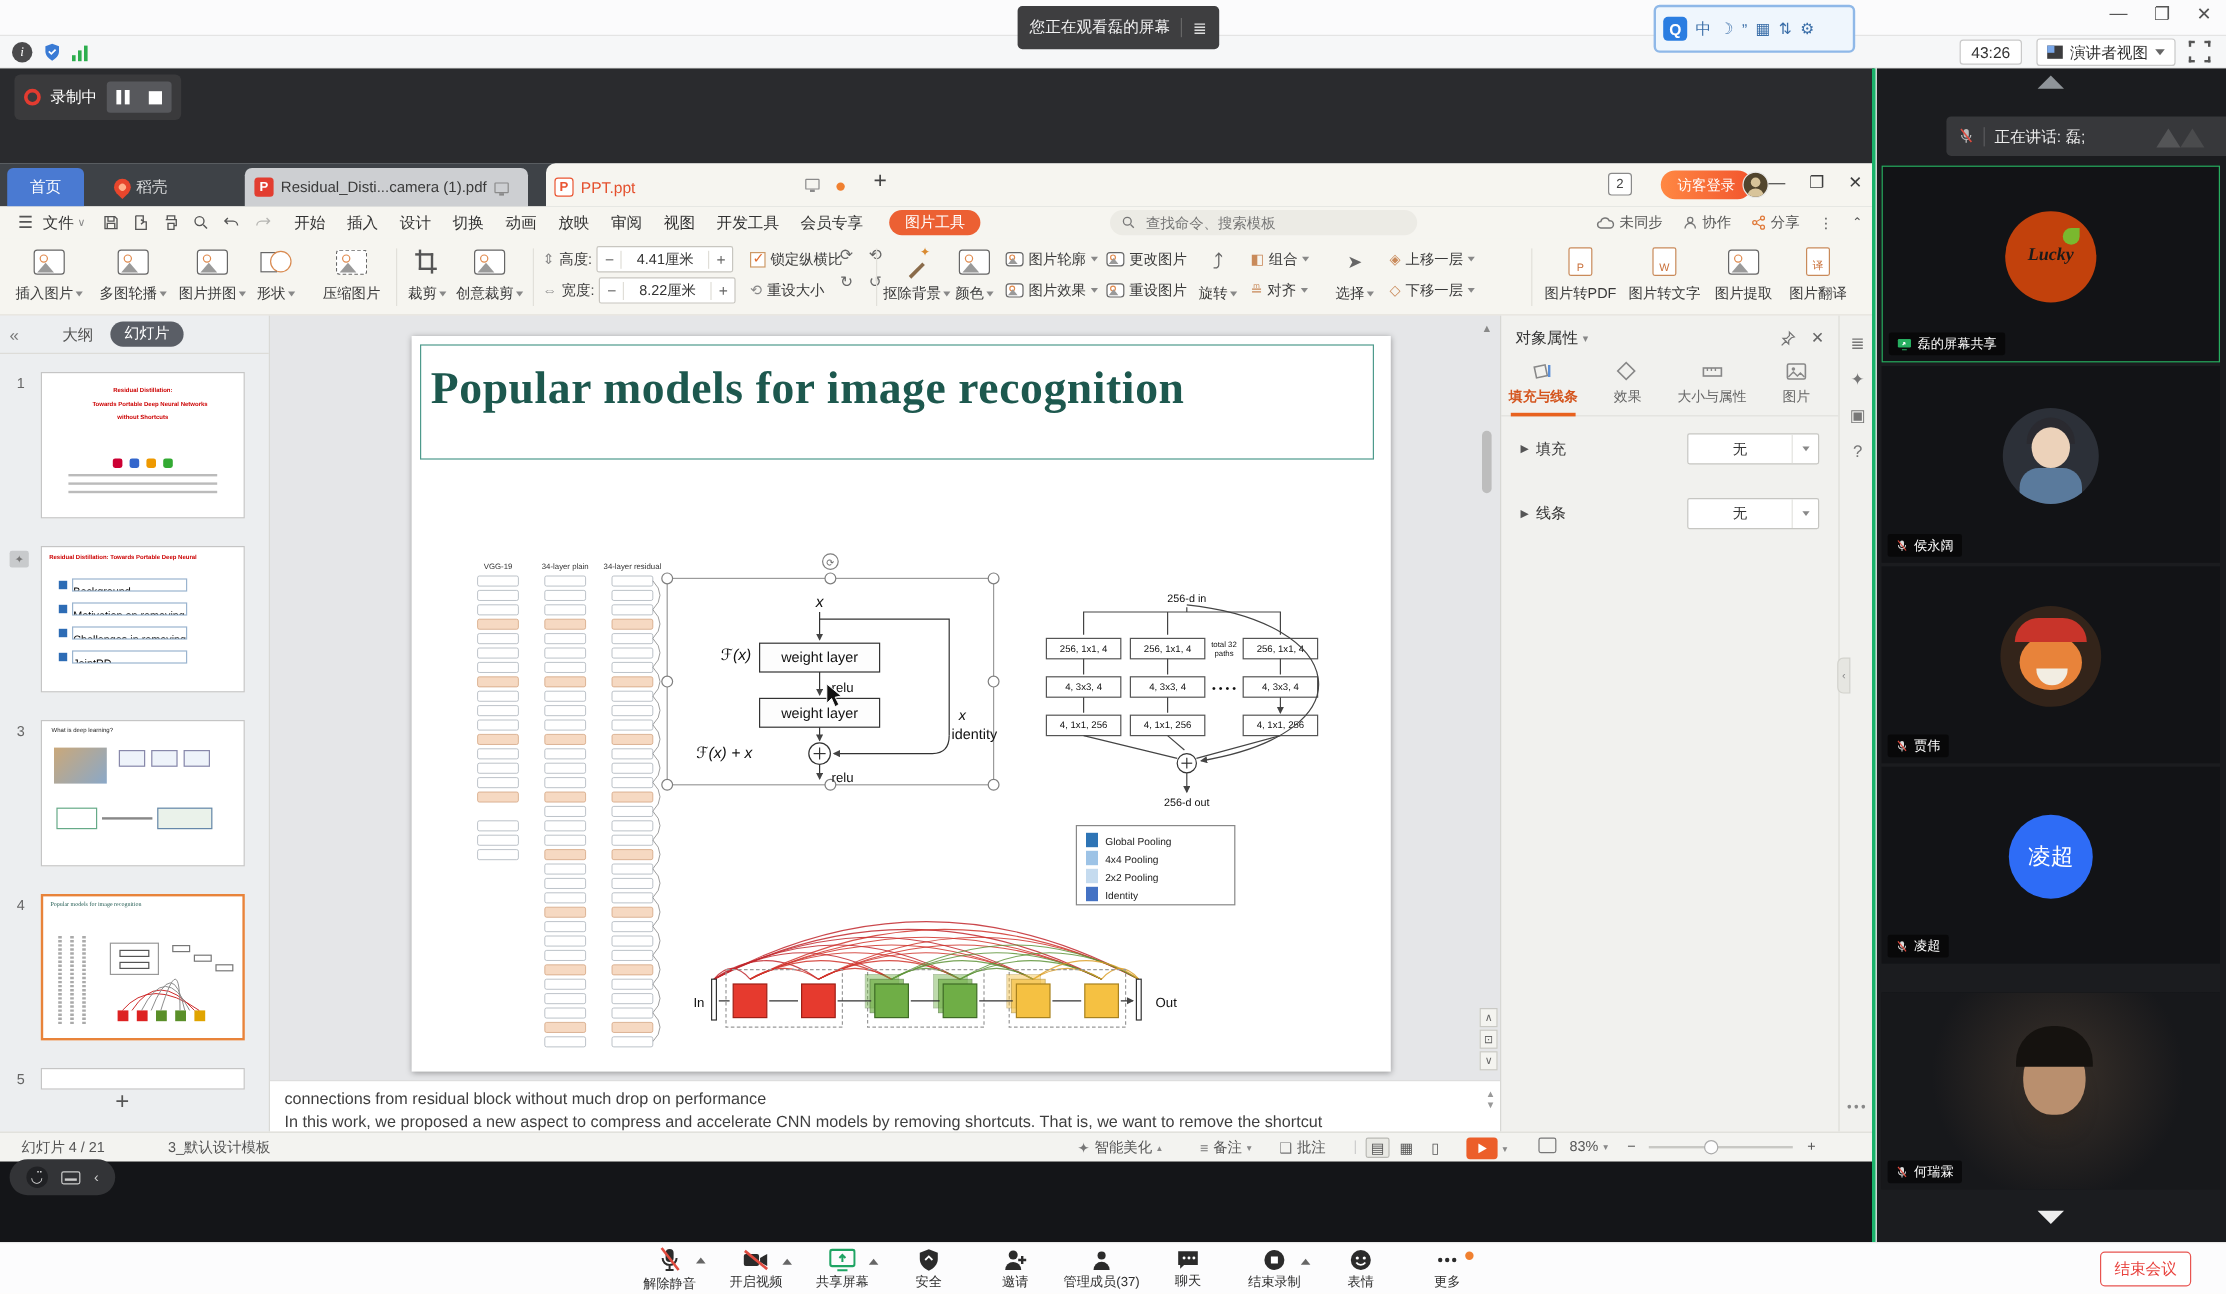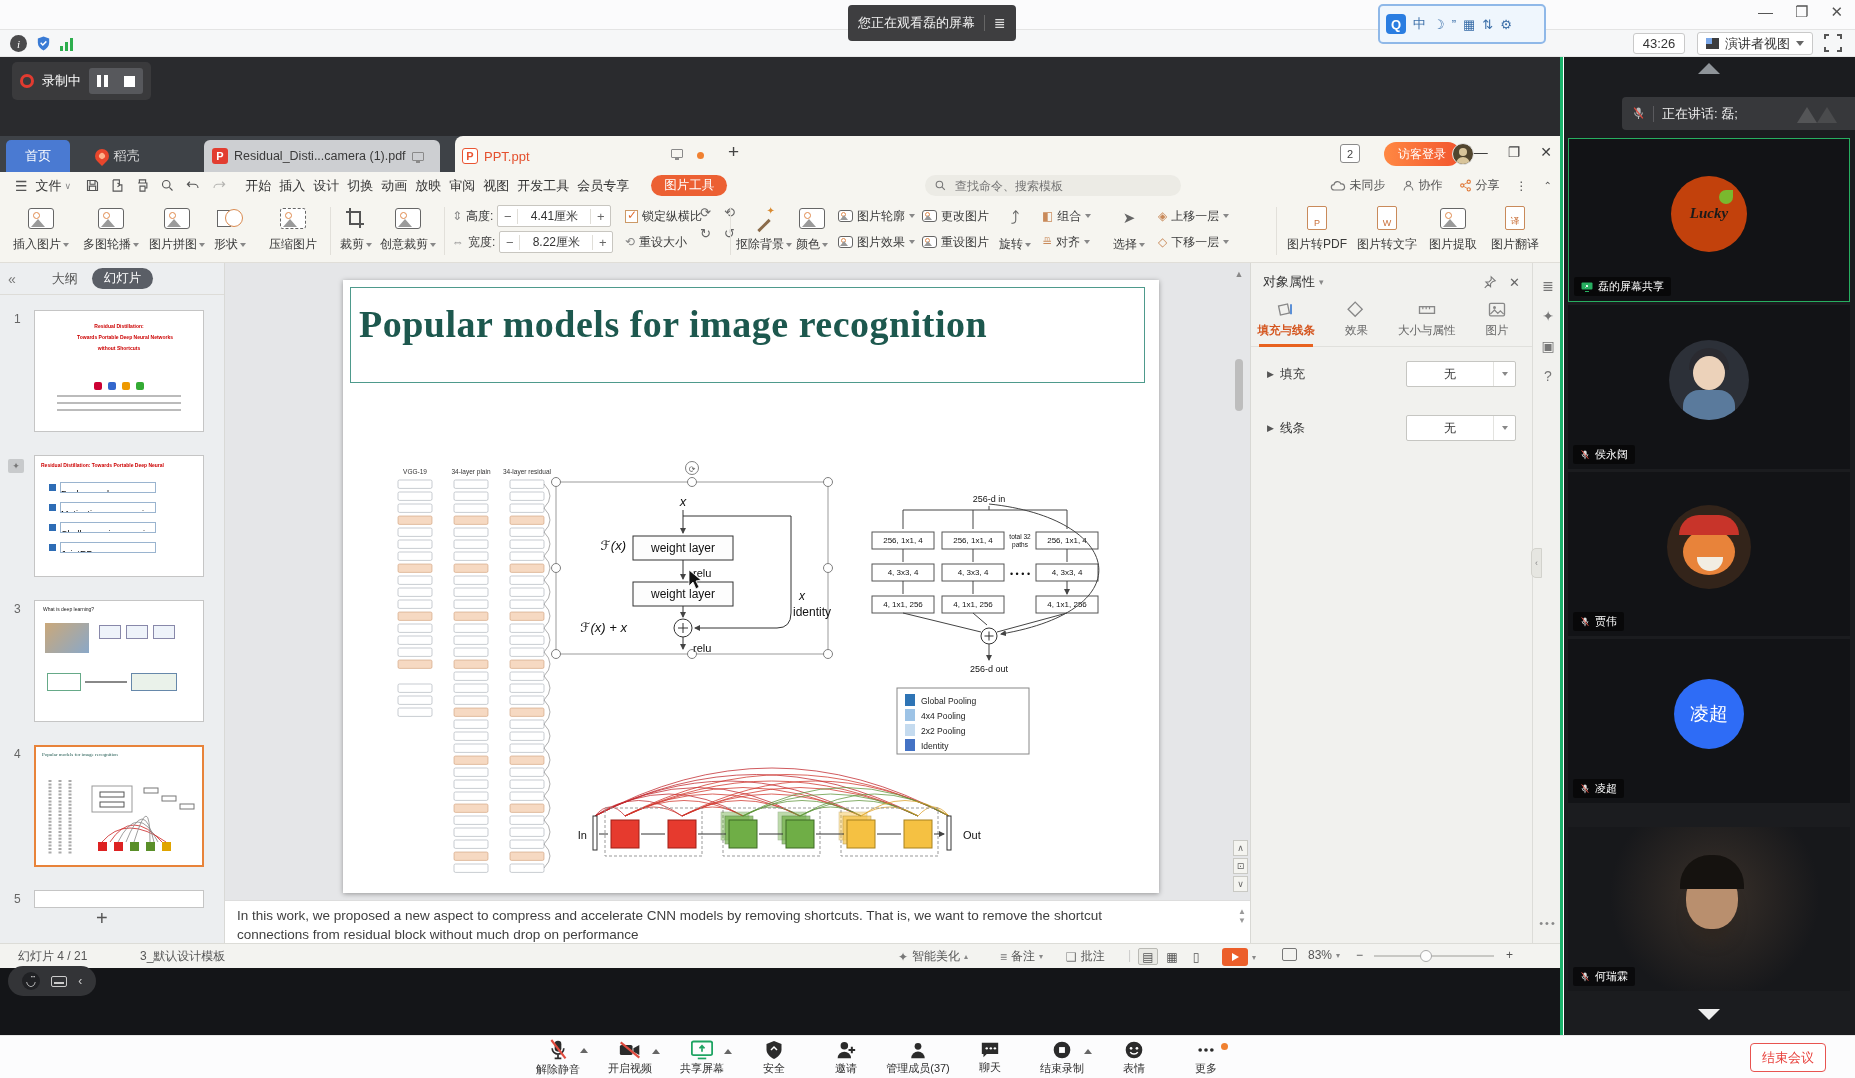--- a/index.html
+++ b/index.html
@@ -74,21 +74,21 @@
   .guest-ava{position:absolute;left:1452px;top:7px;width:22px;height:22px;border-radius:50%;background:#51452e;border:1px solid #e8e8e8;overflow:hidden;}
   .guest-ava::before{content:"";position:absolute;left:6px;top:4px;width:8px;height:8px;border-radius:50%;background:#d8c49a;}
   .guest-ava::after{content:"";position:absolute;left:3px;top:13px;width:14px;height:9px;border-radius:7px 7px 0 0;background:#d8c49a;}
   .wps-ctl{position:absolute;right:10px;top:8px;display:flex;gap:20px;color:#3f3f3f;font-size:14px;}
 
   .menu-row{position:absolute;left:0;top:36px;width:1562px;height:27px;background:#f6f5f0;display:flex;align-items:center;font-size:13px;color:#333;}
   .mr-burger{margin-left:15px;font-size:14px;color:#555;}
   .mr-file{margin-left:8px;display:flex;align-items:center;gap:3px;}
   .qicons{display:flex;gap:10px;margin-left:14px;align-items:center;}
   .qicons svg{display:block;}
-  .menu-items{display:flex;margin-left:18px;gap:8px;}
+  .menu-items{display:flex;margin-left:18px;gap:18px;}
   .menu-it{cursor:default;}
   .pic-tool-pill{margin-left:22px;background:#ec6033;color:#fff;border-radius:11px;padding:2px 13px;font-size:12.5px;}
   .search-box{position:absolute;left:925px;top:3px;width:256px;height:21px;background:#ecebe5;border-radius:11px;display:flex;align-items:center;padding:0 9px;gap:6px;}
   .search-box input{border:none;background:transparent;outline:none;font-size:12px;color:#555;width:200px;}
   .mr-right{position:absolute;right:10px;top:0;height:27px;display:flex;align-items:center;gap:16px;font-size:12px;color:#555;}
   .mr-right .it{display:flex;align-items:center;gap:4px;}
 
   
   .ribbon{position:absolute;left:0;top:63px;width:1562px;height:64px;background:#f6f5f0;border-bottom:1px solid #e0ded8;}
   .rb-big{position:absolute;top:4px;text-align:center;font-size:12px;color:#3a3a3a;}
@@ -960,22 +960,22 @@
             <div class="v-thumb"></div>
           </div>
           <div class="cv-nav">
             <span>∧</span>
             <span>⊡</span>
             <span>∨</span>
           </div>
         </div>
 
         <div class="notes">
+          <div>connections from residual block without much drop on performance</div>
           <div>In this work, we proposed a new aspect to compress and accelerate CNN models by removing shortcuts. That is, we want to remove the shortcut</div>
-          <div>connections from residual block without much drop on performance</div>
           <div class="notes-scroll">▲<br>▼</div>
         </div>
 
         <div class="ppanel">
           <div class="pp-head">
             <span>对象属性</span>
             <span style="font-size:9px;color:#888;margin-left:4px">▾</span>
             <span class="sp"></span>
             <svg width="14" height="14" viewBox="0 0 24 24">
                 <path d="M14 3l7 7-4 1-4 4 0 5-4-4-6 6 6-6-4-4 5 0 4-4z" fill="none" stroke="#777" stroke-width="1.8"></path>

